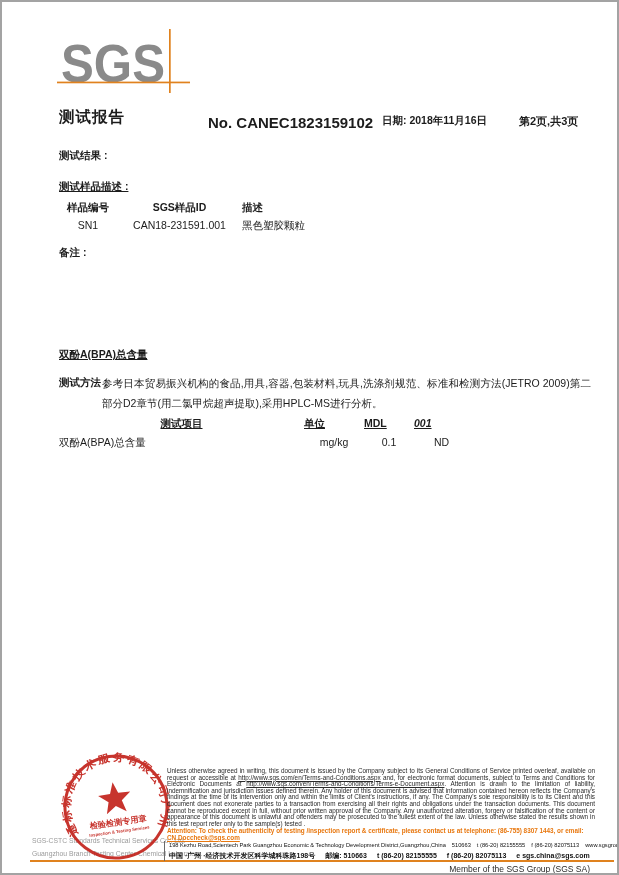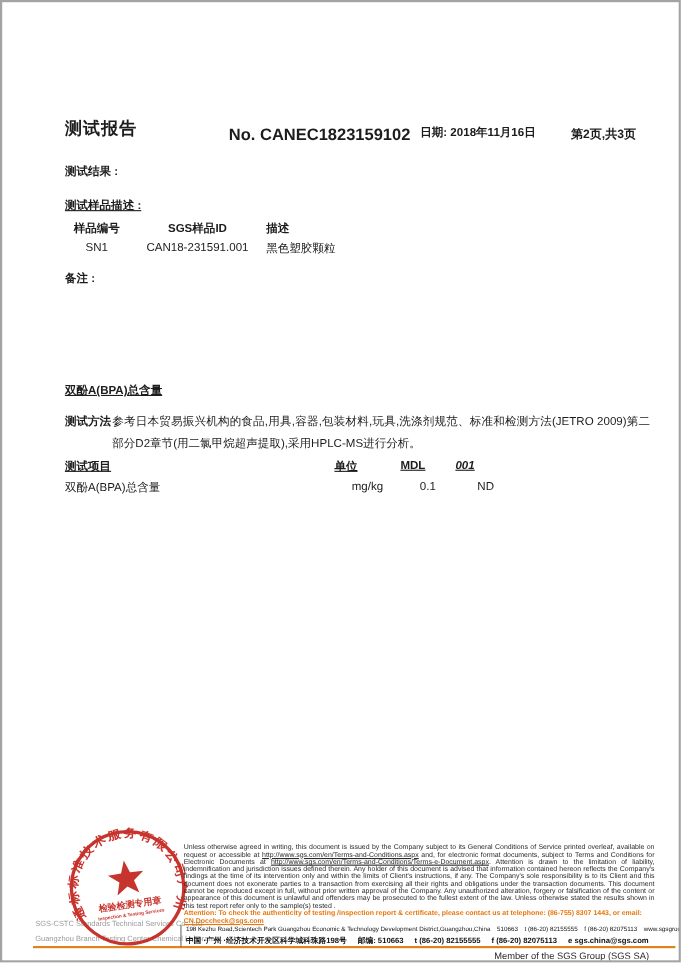--- a/index.html
+++ b/index.html
@@ -27,21 +27,21 @@
   
   .notes-label { position:absolute; left:57px; top:244px; font-size:10.5px; font-weight:600; }
   .notes-list { position:absolute; left:100px; top:264px; font-size:10.5px; line-height:17.5px; list-style:none; }
   
   .bpa-title { position:absolute; left:57px; top:346px; font-size:10.5px; font-weight:bold; text-decoration:underline; }
   .method-label { position:absolute; left:57px; top:374px; font-size:10.5px; font-weight:600; }
   .method-text { position:absolute; left:100px; top:372px; width:489px; font-size:10.5px; line-height:19.5px; text-align:justify; }
   
   .result-table { position:absolute; left:57px; top:415px; width:420px; display:grid; grid-template-columns:245px 60px 50px 55px; row-gap:5px; font-size:10.5px; }
   .result-table .hc { text-align:left; font-weight:bold; }
-  .result-table .hl { text-align:left; font-weight:600; }
+  .result-table .hl { text-align:center; font-weight:600; }
   .result-table .u { text-decoration:underline; }
   .result-table .it { font-style:italic; }
   .result-table .vc { text-align:center; }
   
   .company-lines { position:absolute; left:30px; top:833px; font-size:6.8px; line-height:12.5px; color:#9b9b9b; z-index:1; }
   .stamp { position:absolute; left:58px; top:750px; width:112px; height:110px; z-index:2; opacity:.92; }
   .disclaimer { position:absolute; left:165px; top:766px; width:428px; font-size:6.35px; line-height:6.6px; text-align:justify; color:#2a2a2a; z-index:3; }
   .disclaimer .lnk { text-decoration:underline; }
   .attention { position:absolute; left:165px; top:826px; width:428px; font-size:6.35px; line-height:6.8px; font-weight:bold; color:#e8770e; z-index:3; }
   .attention .email { text-decoration:underline; }
@@ -49,20 +49,27 @@
   .addr-row1 { display:flex; gap:6px; font-size:5.7px; color:#111; align-items:baseline; white-space:nowrap; line-height:9.5px; }
   .addr-row2 { display:flex; gap:10px; font-size:7px; font-weight:bold; color:#111; align-items:baseline; white-space:nowrap; line-height:10.5px; }
   .orange-rule { position:absolute; left:28px; top:858px; width:584px; height:2px; background:#e0821e; z-index:1; }
   .member-line { position:absolute; right:27px; top:862px; font-size:8.5px; color:#2b2b2b; z-index:3; }
 </style>
 </head>
 <body>
 
 <div class="page">
 
+  <div class="logo-wrap">
+    <svg width="150" height="74" viewBox="0 0 150 74">
+      <text x="9" y="58" font-size="54" font-weight="bold" fill="#8a8a8a" textLength="104" lengthAdjust="spacingAndGlyphs" font-family="Liberation Sans, sans-serif">SGS</text>
+      <rect x="5" y="57.6" width="133" height="1.7" fill="#e0821e"></rect>
+      <rect x="117" y="5" width="1.7" height="64" fill="#e0821e"></rect>
+    </svg>
+  </div>
 
   <div class="doc-title">测试报告</div>
   <div class="report-no">No. CANEC1823159102</div>
   <div class="date-info">日期: 2018年11月16日</div>
   <div class="page-info">第2页,共3页</div>
 
   <div class="results-label">测试结果 :</div>
   <div class="sample-title">测试样品描述 :</div>
 
   <div class="sample-table">

